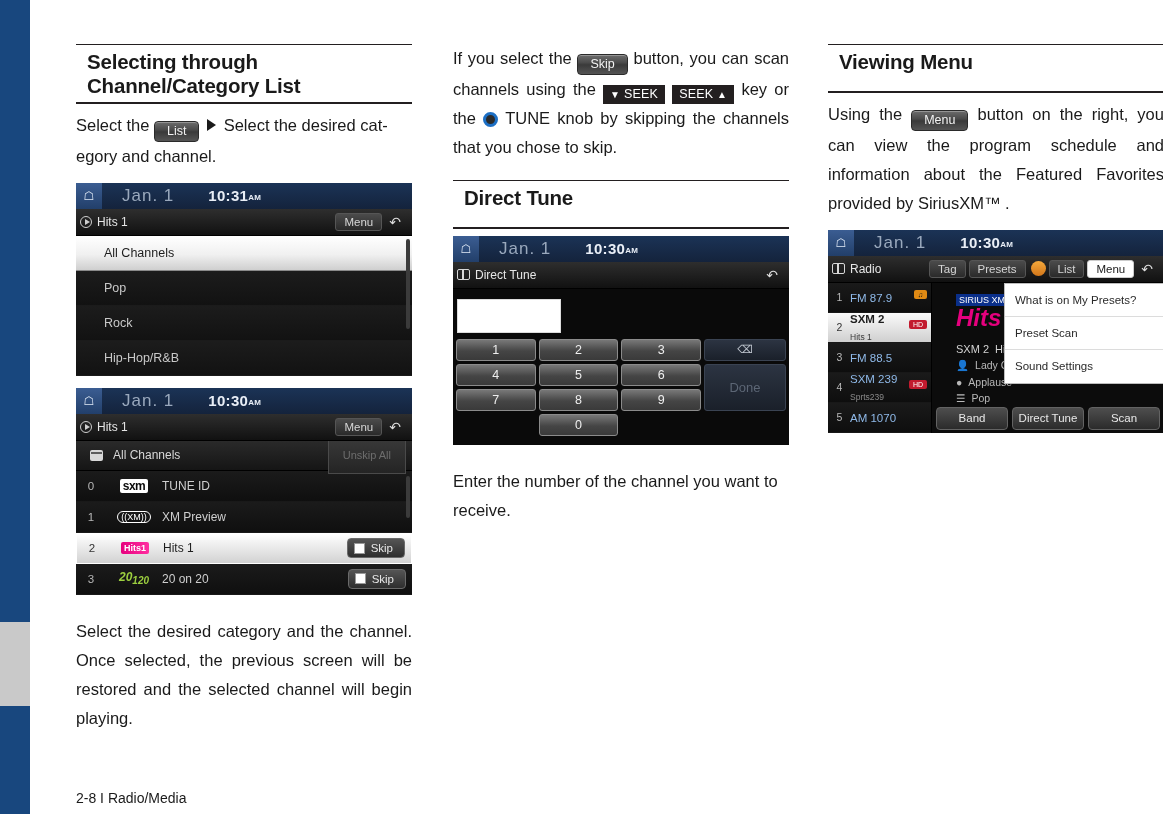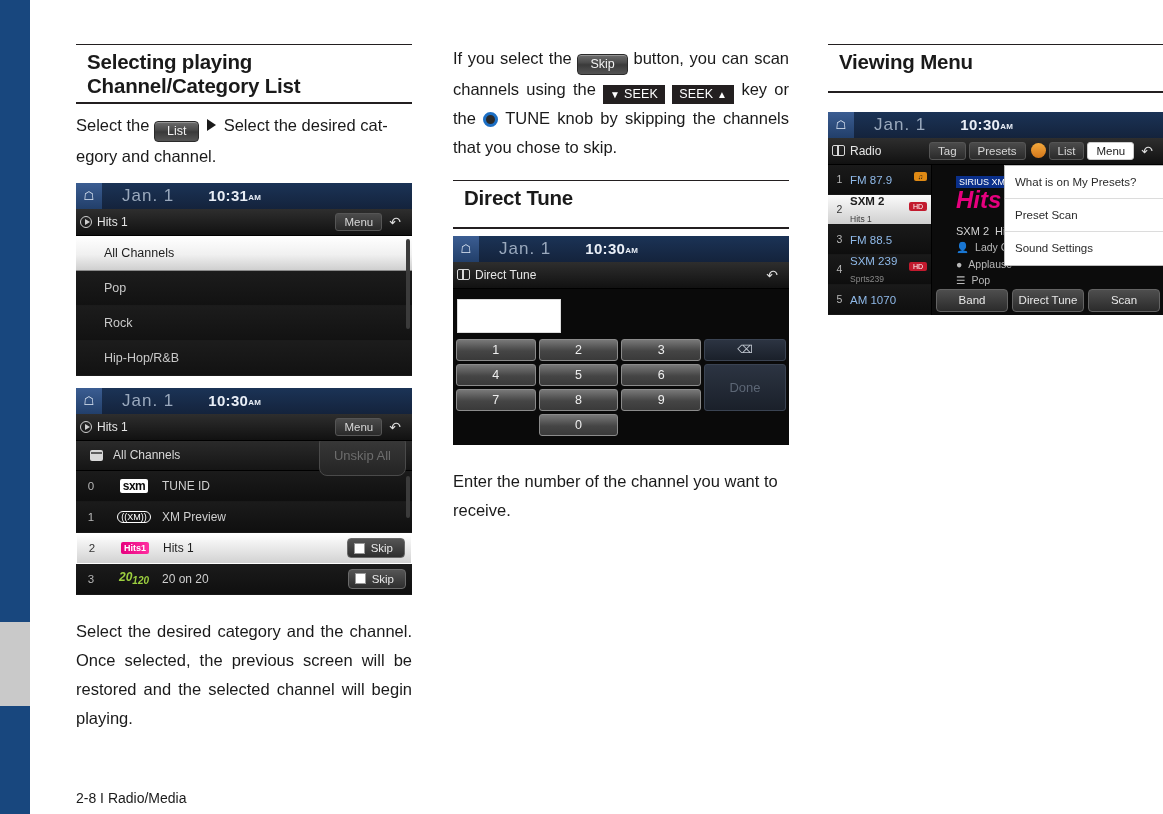--- a/index.html
+++ b/index.html
@@ -235,22 +235,22 @@
   .ch-chk { width: 11px; height: 11px; background: #ffffff; border: 1px solid #999; }
   .hdr-row {
     height: 30px; display: flex; align-items: center;
     background: linear-gradient(to bottom,#2a2a2a,#151515);
     color: #d8d8d8; font-size: 12px;
     padding: 0 6px 0 14px; border-bottom: 1px solid #000;
   }
   .hdr-row .lbl { margin-left: 10px; flex: 1; }
   .unskip {
     background: linear-gradient(to bottom,#3a3a3a,#242424);
-    border: 1px solid #4a4a4a; border-radius: 8px;
-    color: #6d6d6d; font-size: 13px; padding: 12px 14px;
+    border: 1px solid #4a4a4a; border-radius: 0;
+    color: #6d6d6d; font-size: 11px; padding: 12px 14px;
   }
   .sxm-logo {
     background:#ffffff;color:#0a0a0a;font-weight:bold;font-size:12px;
     border-radius:2px;padding:0 3px;letter-spacing:-0.5px;
   }
   .xmprev {
     color:#ffffff;font-size:9px;border:1px solid #fff;border-radius:7px;padding:0 3px;
   }
   .hits1-logo{
     background:linear-gradient(to right,#e6007e,#ff2ea0);color:#fff;font-size:9px;
@@ -361,21 +361,21 @@
 
   <div class="edge-bar"></div>
   <div class="edge-tab"></div>
 
   <div class="columns">
 
     <div class="col c1">
 
       <div class="heading">
         <h2>
-          <span>Selecting playing</span><br>
+          <span>Selecting through</span><br>
           <span>Channel/Category List</span>
         </h2>
       </div>
 
       <p class="body">
         <span>Select the</span>
         <span class="btn-pill">List</span>
         <span class="tri-right"></span>
         <span>Select the desired cat-</span><br>
         <span>egory and channel.</span>
@@ -560,20 +560,25 @@
 
       <p class="body nojust">Enter the number of the channel you want to receive.</p>
     </div>
 
     <div class="col c3">
 
       <div class="heading tight">
         <h2><span>Viewing Menu</span></h2>
       </div>
 
+      <p class="body">
+        <span>Using the</span>
+        <span class="btn-pill">Menu</span>
+        <span>button on the right, you can view the program schedule and information about the Featured Favorites provided by SiriusXM™ .</span>
+      </p>
 
       <div class="spacer-12"></div>
 
       <div class="hu">
         <div class="hu-status">
           <div class="hu-home">☖</div>
           <div class="hu-date">Jan.  1</div>
           <div class="hu-time">
             <span>10:30</span><span class="hu-ampm">AM</span>
           </div>

